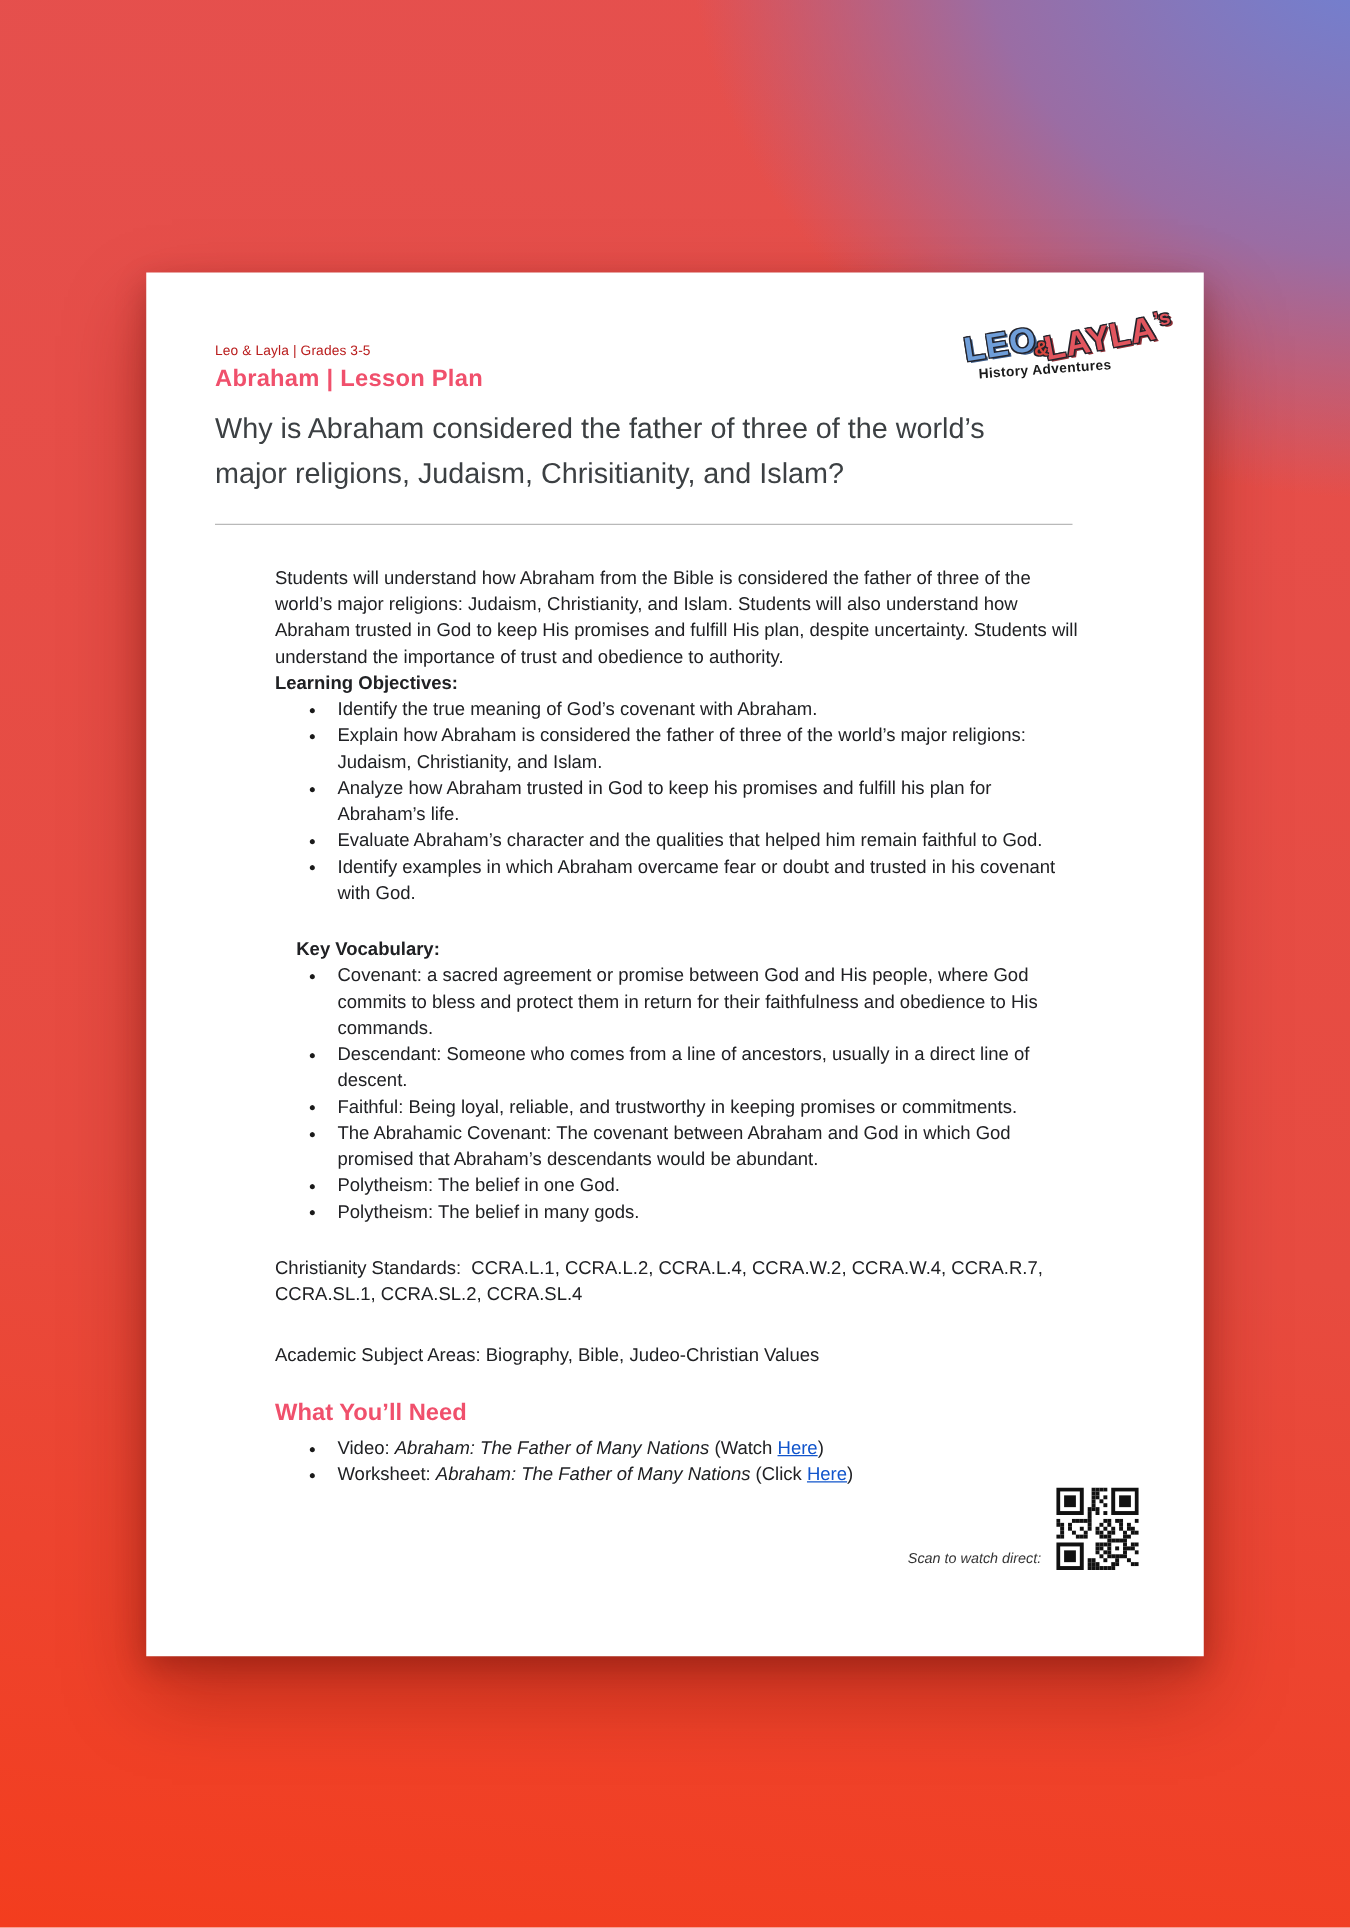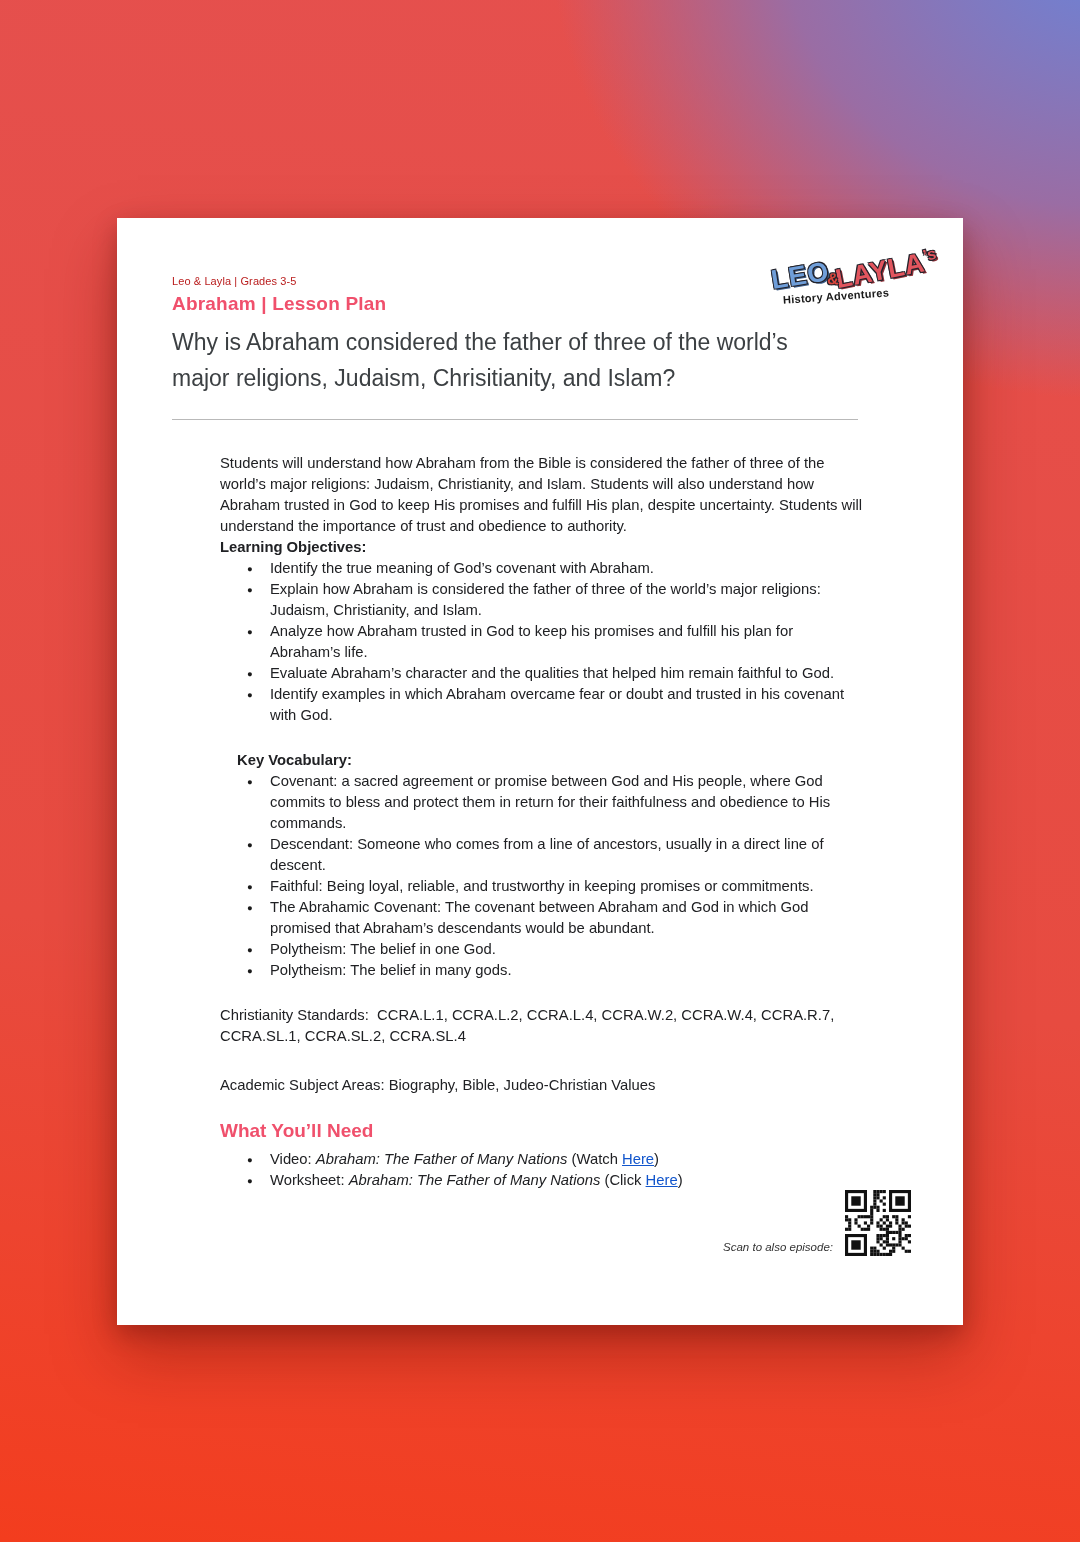--- a/index.html
+++ b/index.html
@@ -116,21 +116,21 @@
     </p>
 
     <h2 class="need-heading">What You’ll Need</h2>
     <ul class="need-list">
       <li><span>Video: </span><em>Abraham: The Father of Many Nations</em><span> (Watch </span><a class="doc-link">Here</a><span>)</span></li>
       <li><span>Worksheet: </span><em>Abraham: The Father of Many Nations</em><span> (Click </span><a class="doc-link">Here</a><span>)</span></li>
     </ul>
   </div>
 
   <div class="qr-row">
-    <span class="qr-caption">Scan to also episode:</span>
+    <span class="qr-caption">Scan to watch direct:</span>
     <div class="qr-box" id="qr"><svg width="66" height="66" viewBox="0 0 63 63" xmlns="http://www.w3.org/2000/svg">
           <rect width="63" height="63" fill="#fff"></rect>
           <rect x="0" y="0" width="21" height="21" fill="#111"></rect>
           <rect x="3" y="3" width="15" height="15" fill="#fff"></rect>
           <rect x="6" y="6" width="9" height="9" fill="#111"></rect>
           <rect x="42" y="0" width="21" height="21" fill="#111"></rect>
           <rect x="45" y="3" width="15" height="15" fill="#fff"></rect>
           <rect x="48" y="6" width="9" height="9" fill="#111"></rect>
           <rect x="0" y="42" width="21" height="21" fill="#111"></rect>
           <rect x="3" y="45" width="15" height="15" fill="#fff"></rect>

